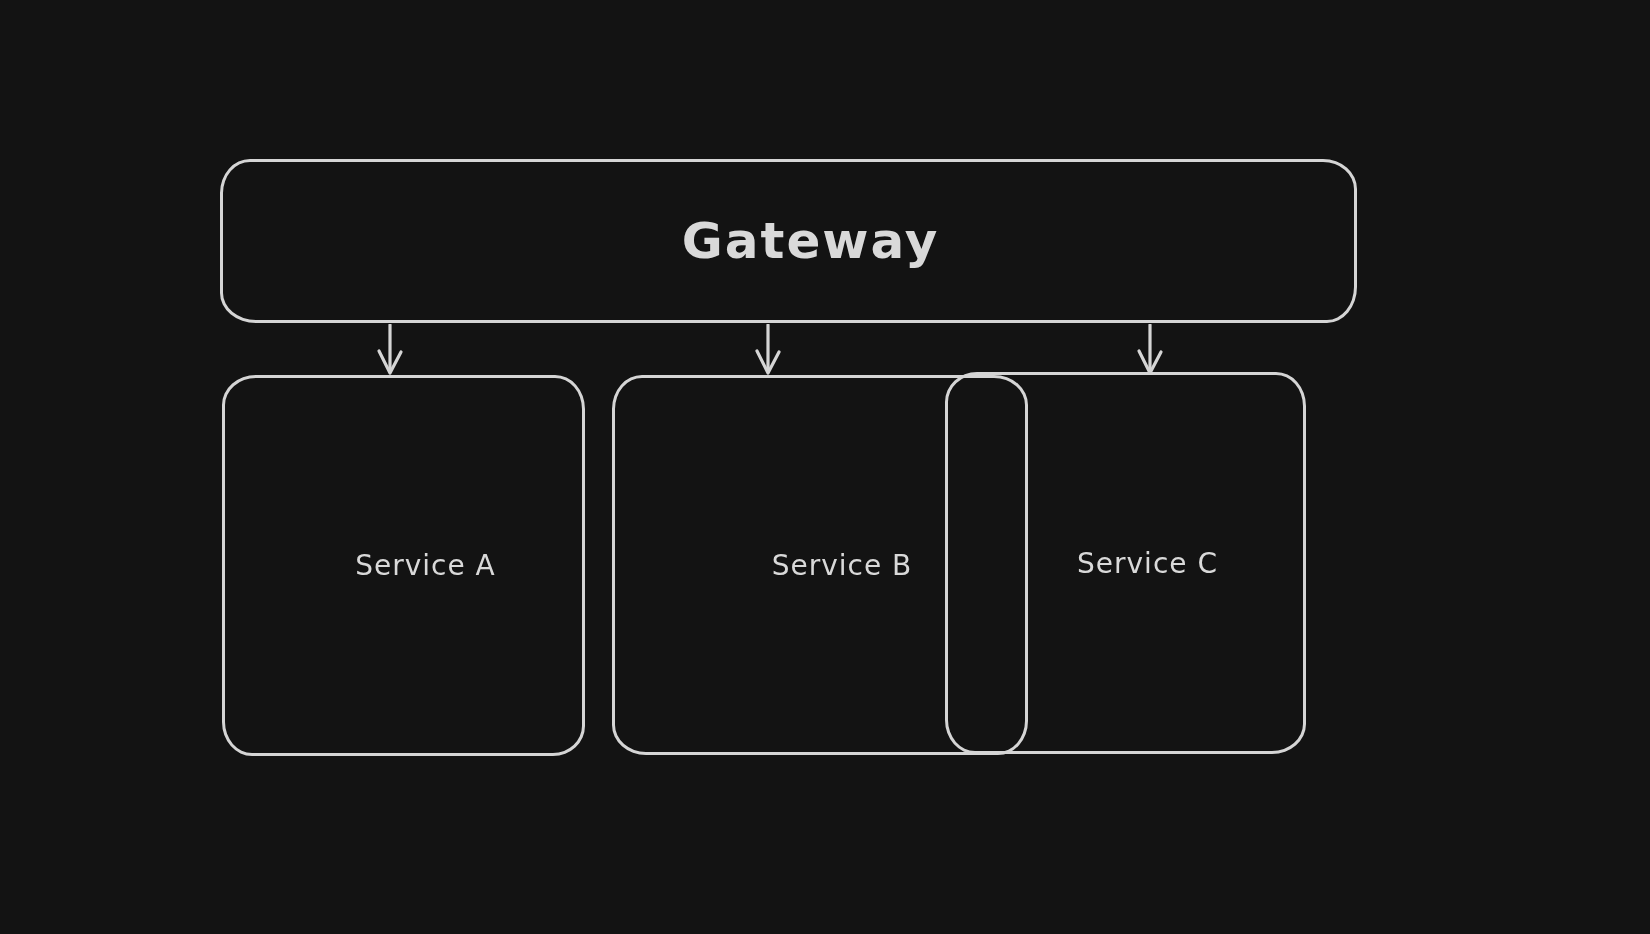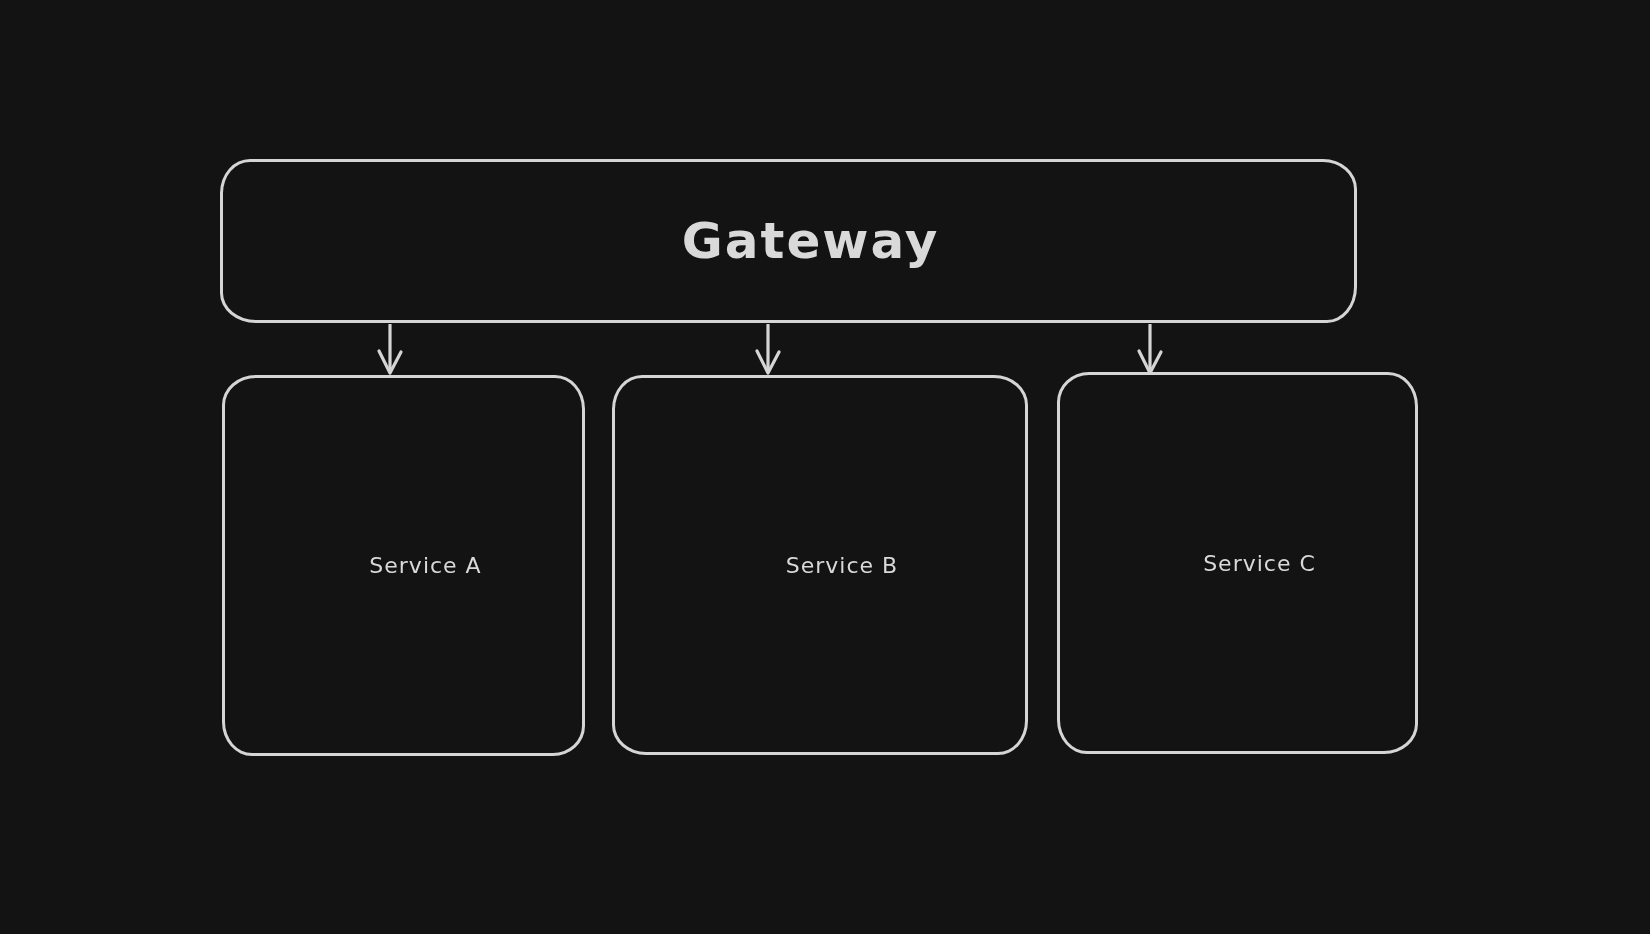--- a/index.html
+++ b/index.html
@@ -34,40 +34,40 @@
     left: 220px;
     top: 159px;
     width: 1137px;
     height: 164px;
     border-radius: 30px 34px 30px 36px / 34px 30px 36px 30px;
     font-size: 50px;
     font-weight: 600;
     letter-spacing: 2px;
   }
   .svc {
-    font-size: 22px;
+    font-size: 28px;
     letter-spacing: 1px;
     text-align: right;
   }
   .svc-a {
     left: 222px;
     top: 375px;
     width: 363px;
     height: 381px;
     border-radius: 34px 30px 32px 30px / 30px 34px 30px 34px;
   }
   .svc-b {
     left: 612px;
     top: 375px;
     width: 416px;
     height: 380px;
     border-radius: 30px 34px 30px 34px / 34px 30px 34px 30px;
   }
   .svc-c {
-    left: 1057px;
+    left: 945px;
     top: 372px;
     width: 361px;
     height: 382px;
     border-radius: 32px 30px 34px 30px / 30px 34px 30px 34px;
   }
   .connector {
     position: absolute;
     top: 324px;
     width: 34px;
     height: 52px;

